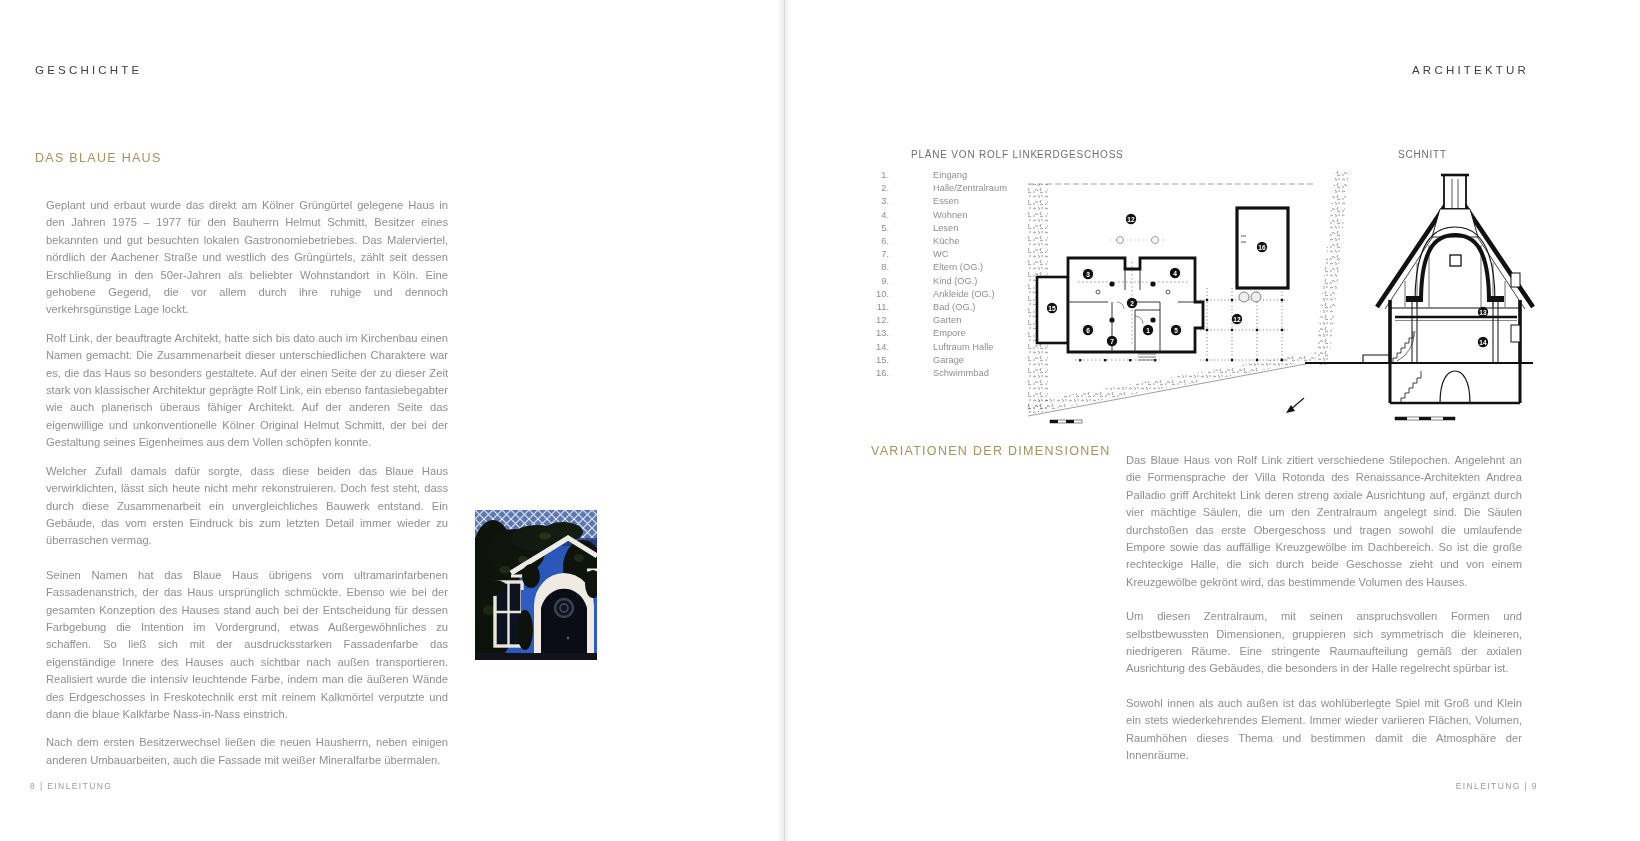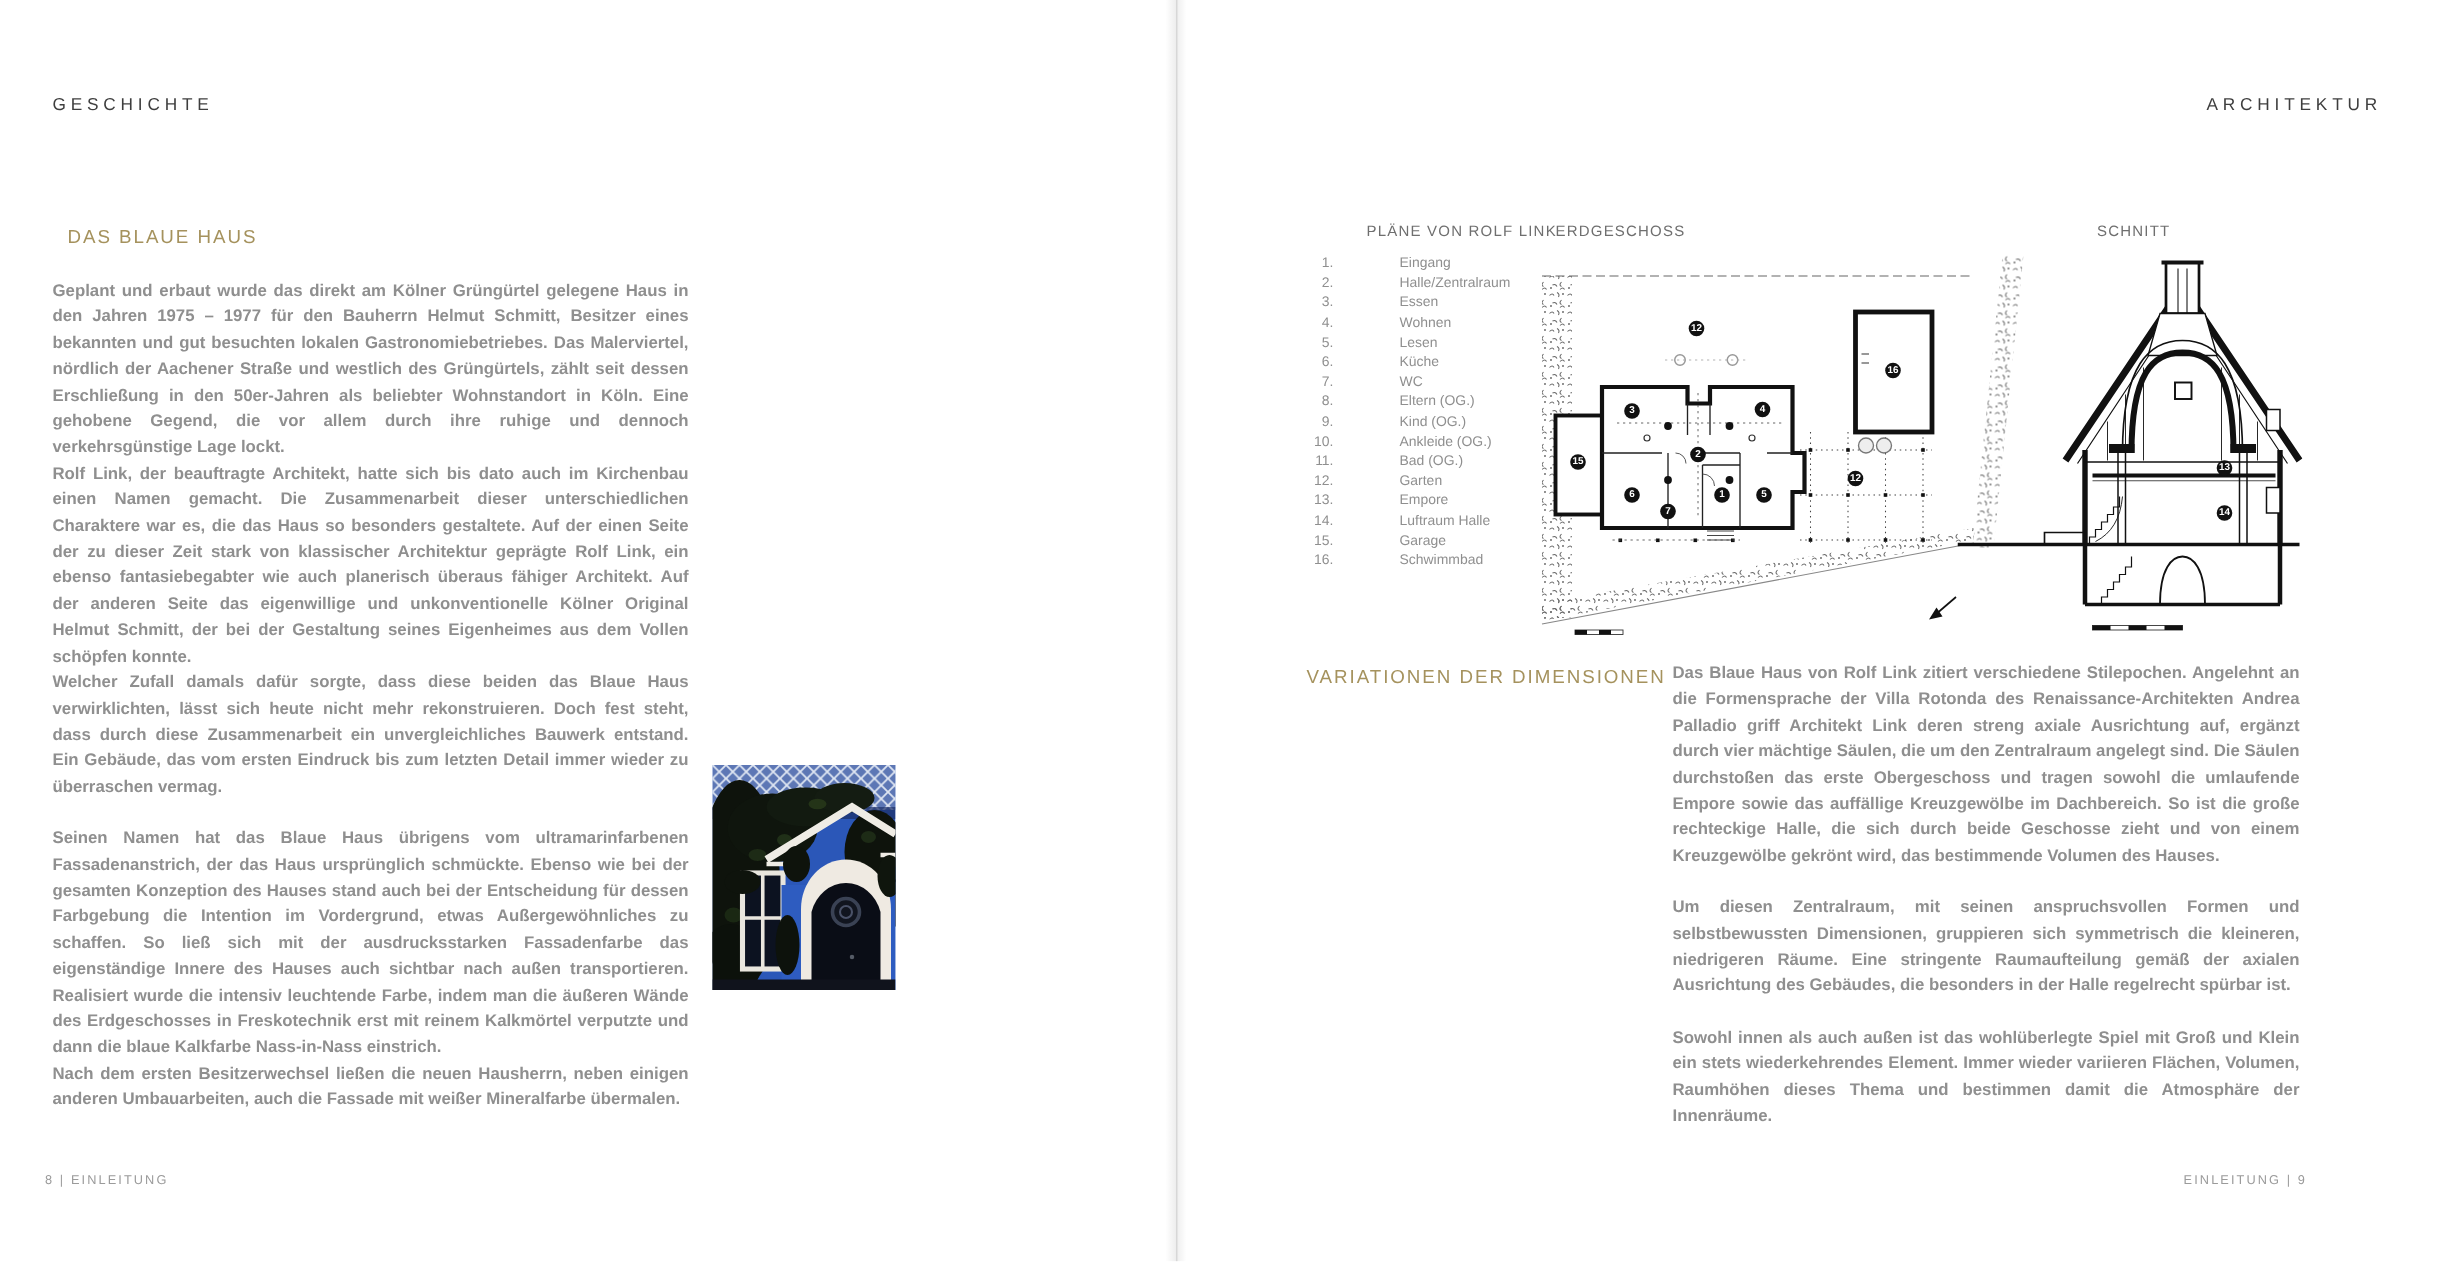--- a/index.html
+++ b/index.html
@@ -7,41 +7,41 @@
     position:relative;width:1640px;height:841px;background:#ffffff;
     font-family:"Liberation Sans", sans-serif;overflow:hidden;
   }
   .spine-shadow{position:absolute;left:777px;top:0;width:14px;height:841px;
     background:linear-gradient(to right, rgba(0,0,0,0) 0%, rgba(0,0,0,0.07) 50%, rgba(0,0,0,0) 100%);}
   .spine-line{position:absolute;left:784px;top:0;width:1px;height:841px;background:#d7d7d7;}
 
   .pg-header{position:absolute;font-size:11.5px;font-weight:normal;letter-spacing:3.2px;color:#3e3e3e;}
   .accent-title{position:absolute;font-size:12.5px;letter-spacing:1.3px;color:#a5925d;font-weight:normal;margin:0;}
   .body-col{position:absolute;font-size:11.2px;line-height:17.4px;color:#8f8f8f;text-align:justify;}
-  .body-col p{margin:0;font-weight:bold;}
+  .body-col p{margin:11px;}
   .body-col p.gap{margin-top:17px;}
   .plan-label{position:absolute;font-size:10px;letter-spacing:.8px;color:#6f6f6f;white-space:nowrap;}
   .legend{position:absolute;left:872px;top:169px;font-size:9.3px;line-height:13.2px;color:#8f8f8f;}
   .lg-row{white-space:nowrap;}
   .lg-num{display:inline-block;width:17px;text-align:right;}
   .lg-name{margin-left:44px;}
   .footer{position:absolute;font-size:8.5px;letter-spacing:1.4px;color:#9b9b9b;}
   figure.photo{position:absolute;left:475px;top:510px;width:122px;height:150px;margin:0;}
   .plan-svg{position:absolute;left:1020px;top:170px;}
   .section-svg{position:absolute;left:1305px;top:165px;}
   svg text.marker{font-family:"Liberation Sans",sans-serif;font-size:6.6px;font-weight:bold;fill:#ffffff;text-anchor:middle;dominant-baseline:central;}
 </style>
 </head>
 <body>
 
 <div class="spread">
 
   <div class="pg-header" style="left:35px;top:64px;">GESCHICHTE</div>
 
-  <h2 class="accent-title" style="left:45px;top:151px;">DAS BLAUE HAUS</h2>
+  <h2 class="accent-title" style="left:35px;top:151px;">DAS BLAUE HAUS</h2>
 
   <div class="body-col" style="left:35px;top:186px;width:424px;">
     <p>Geplant und erbaut wurde das direkt am Kölner Grüngürtel gelegene Haus in den Jahren 1975 – 1977 für den Bauherrn Helmut Schmitt, Besitzer eines bekannten und gut besuchten lokalen Gastronomiebetriebes. Das Malerviertel, nördlich der Aachener Straße und westlich des Grüngürtels, zählt seit dessen Erschließung in den 50er-Jahren als beliebter Wohnstandort in Köln. Eine gehobene Gegend, die vor allem durch ihre ruhige und dennoch verkehrsgünstige Lage lockt.</p>
     <p>Rolf Link, der beauftragte Architekt, hatte sich bis dato auch im Kirchenbau einen Namen gemacht. Die Zusammenarbeit dieser unterschiedlichen Charaktere war es, die das Haus so besonders gestaltete. Auf der einen Seite der zu dieser Zeit stark von klassischer Architektur geprägte Rolf Link, ein ebenso fantasiebegabter wie auch planerisch überaus fähiger Architekt. Auf der anderen Seite das eigenwillige und unkonventionelle Kölner Original Helmut Schmitt, der bei der Gestaltung seines Eigenheimes aus dem Vollen schöpfen konnte.</p>
     <p>Welcher Zufall damals dafür sorgte, dass diese beiden das Blaue Haus verwirklichten, lässt sich heute nicht mehr rekonstruieren. Doch fest steht, dass durch diese Zusammenarbeit ein unvergleichliches Bauwerk entstand. Ein Gebäude, das vom ersten Eindruck bis zum letzten Detail immer wieder zu überraschen vermag.</p>
     <p class="gap">Seinen Namen hat das Blaue Haus übrigens vom ultramarinfarbenen Fassadenanstrich, der das Haus ursprünglich schmückte. Ebenso wie bei der gesamten Konzeption des Hauses stand auch bei der Entscheidung für dessen Farbgebung die Intention im Vordergrund, etwas Außergewöhnliches zu schaffen. So ließ sich mit der ausdrucksstarken Fassadenfarbe das eigenständige Innere des Hauses auch sichtbar nach außen transportieren. Realisiert wurde die intensiv leuchtende Farbe, indem man die äußeren Wände des Erdgeschosses in Freskotechnik erst mit reinem Kalkmörtel verputzte und dann die blaue Kalkfarbe Nass-in-Nass einstrich.</p>
     <p>Nach dem ersten Besitzerwechsel ließen die neuen Hausherrn, neben einigen anderen Umbauarbeiten, auch die Fassade mit weißer Mineralfarbe übermalen.</p>
   </div>
 
   <figure class="photo">
@@ -96,21 +96,21 @@
       <ellipse cx="50" cy="120" rx="8" ry="20" fill="#0d120c"></ellipse>
       <rect x="0" y="143" width="122" height="7" fill="#10131c"></rect>
     </svg>
   </figure>
 
   <div class="footer" style="left:30px;top:781px;">8  |  EINLEITUNG</div>
 
   <div class="spine-shadow"></div>
   <div class="spine-line"></div>
 
-  <div class="pg-header" style="left:1464px;top:64px;width:124px;text-align:right;">ARCHITEKTUR</div>
+  <div class="pg-header" style="left:1412px;top:64px;width:124px;text-align:left;">ARCHITEKTUR</div>
 
   <div class="plan-label" style="left:911px;top:149px;">PLÄNE VON ROLF LINK</div>
   <div class="plan-label" style="left:1037px;top:149px;">ERDGESCHOSS</div>
   <div class="plan-label" style="left:1398px;top:149px;">SCHNITT</div>
 
   <div class="legend">
     <div class="lg-row"><span class="lg-num">1.</span><span class="lg-name">Eingang</span></div>
     <div class="lg-row"><span class="lg-num">2.</span><span class="lg-name">Halle/Zentralraum</span></div>
     <div class="lg-row"><span class="lg-num">3.</span><span class="lg-name">Essen</span></div>
     <div class="lg-row"><span class="lg-num">4.</span><span class="lg-name">Wohnen</span></div>

